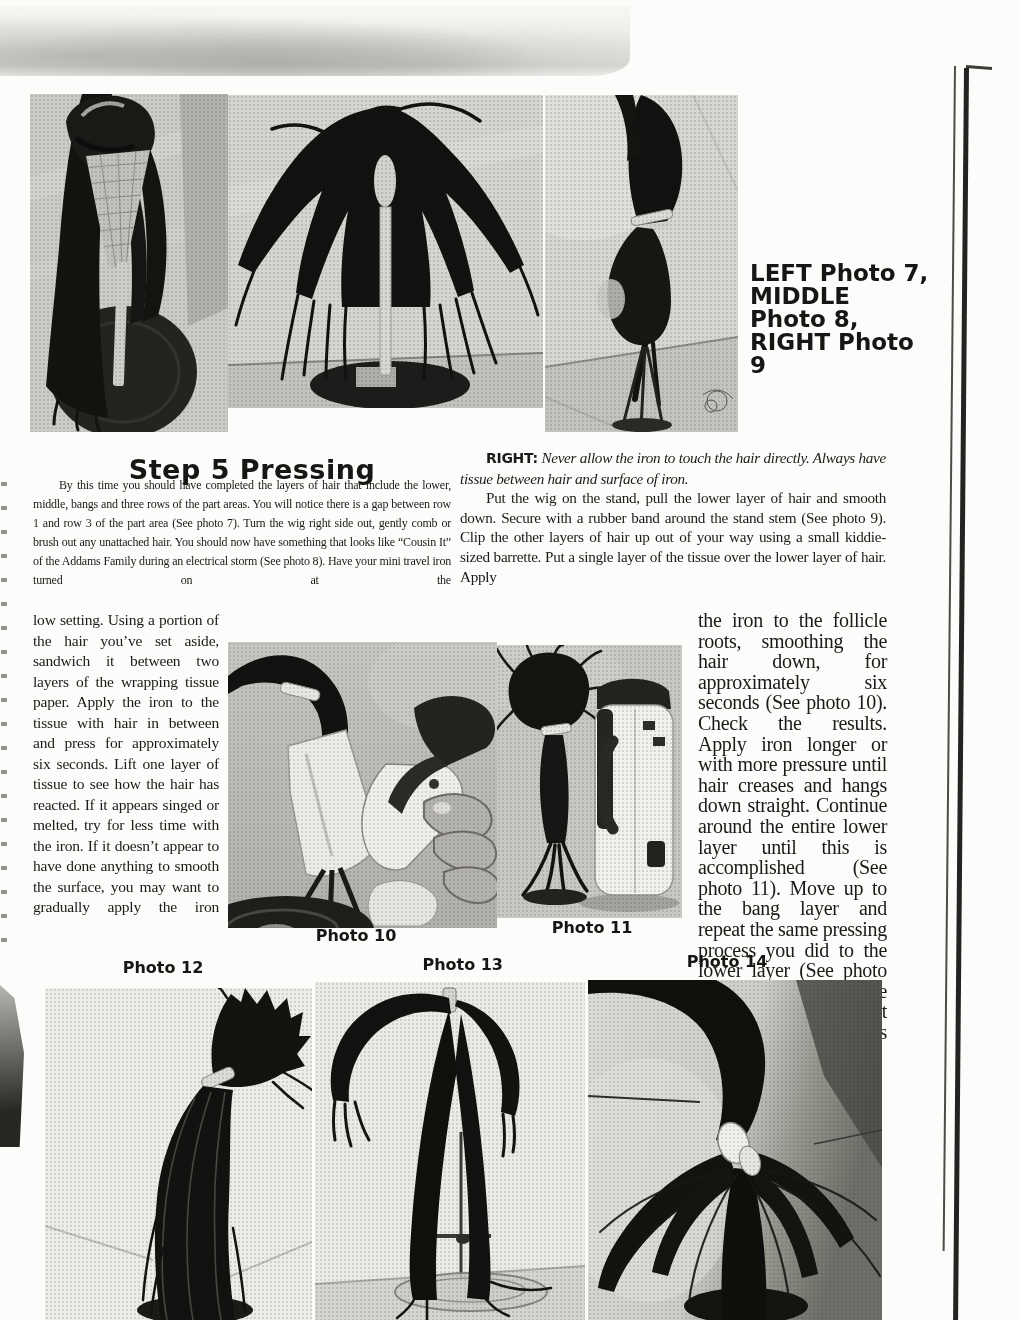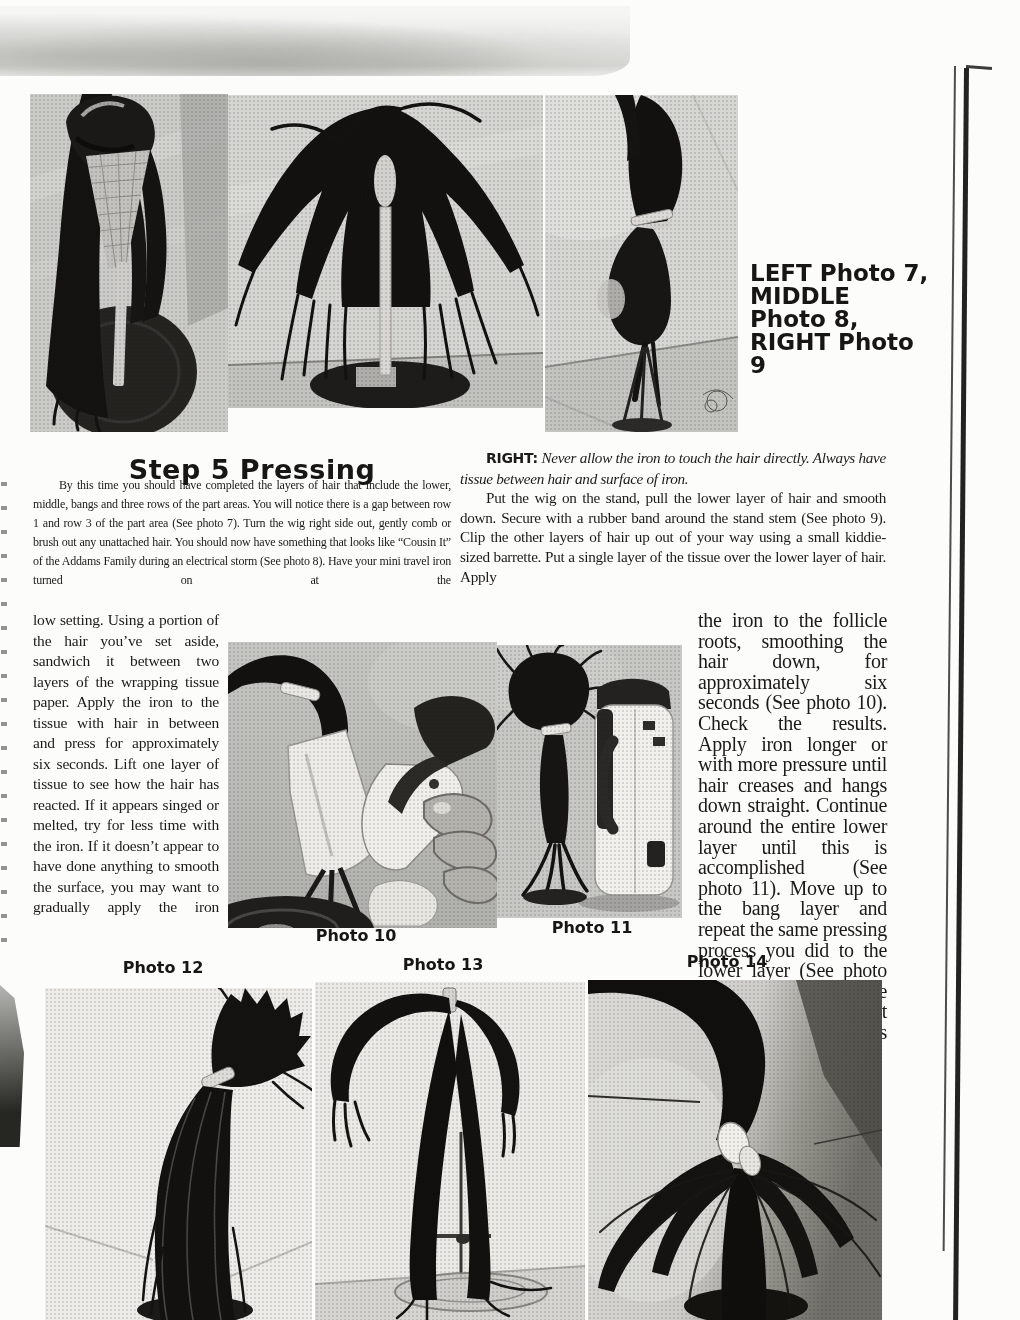--- a/index.html
+++ b/index.html
@@ -41,21 +41,21 @@
   
   .heading{position:absolute;left:30px;top:442px;width:420px;margin:12px;text-align:center;
     font-family:"DejaVu Sans",sans-serif;font-weight:700;font-size:27px;letter-spacing:.5px;color:#171614;}
   .caption-block{position:absolute;left:750px;top:262px;width:180px;
     font-family:"DejaVu Sans",sans-serif;font-weight:700;font-size:23px;line-height:23px;color:#171614;}
   .caption{position:absolute;width:120px;text-align:center;
     font-family:"DejaVu Sans",sans-serif;font-weight:700;font-size:16px;color:#171614;}
   .cap10{left:296px;top:926px;}
   .cap11{left:532px;top:918px;}
   .cap12{left:103px;top:958px;}
-  .cap13{left:383px;top:955px;}
+  .cap13{left:383px;top:955px;text-align:right;}
   .cap14{left:667px;top:952px;}
   
   .txt{text-align:justify;}
   .left-wide{position:absolute;left:33px;top:476px;width:418px;
     font-size:12px;line-height:19px;letter-spacing:-.2px;text-indent:26px;text-align-last:justify;}
   .left-narrow{position:absolute;left:33px;top:610px;width:186px;
     font-size:15.5px;line-height:20.5px;letter-spacing:-.2px;text-align-last:justify;}
   .right-col{position:absolute;left:460px;top:448px;width:426px;
     font-size:15.2px;line-height:19.6px;letter-spacing:-.3px;}
   .right-col p{margin:0;}

